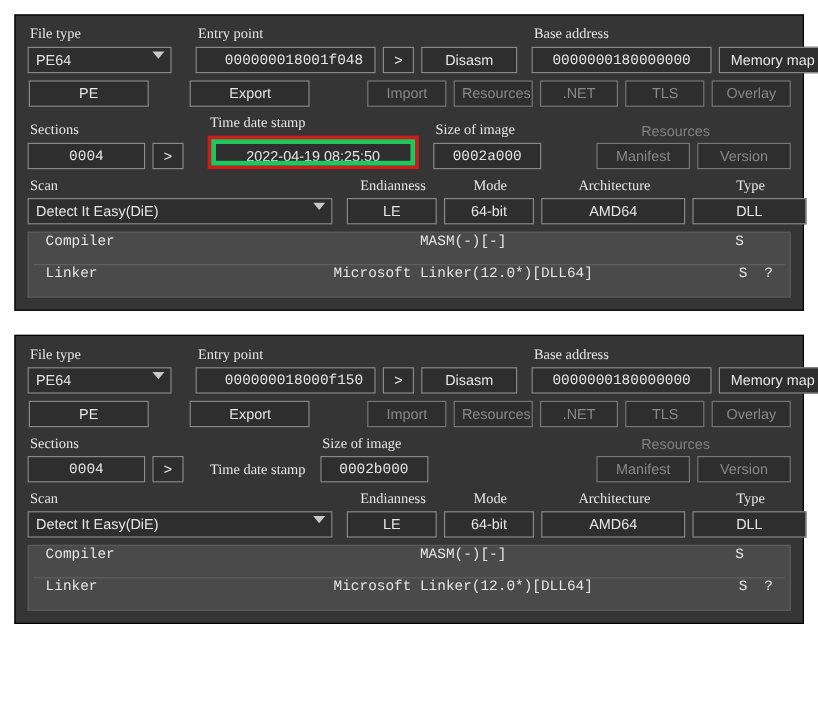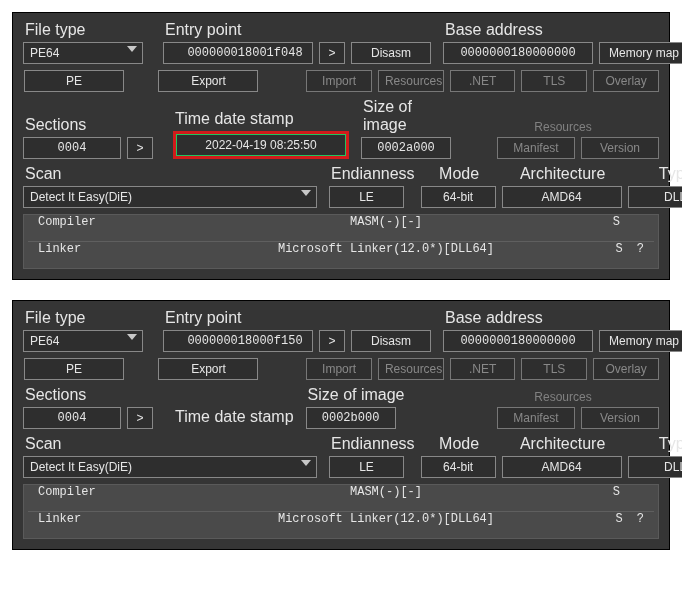--- a/index.html
+++ b/index.html
@@ -13,21 +13,21 @@
   }
   .panel {
     background: #353535;
     border: 1px solid #000;
     color: #e6e6e6;
     padding: 8px 10px 10px 10px;
     margin-bottom: 20px;
   }
   .row { display: flex; align-items: flex-end; margin-bottom: 6px; gap: 6px;}
   .col { display: flex; flex-direction: column; }
-  .lbl { color: #e6e6e6; font-size: 16px; margin-bottom: 3px; padding-left:2px;}
+  .lbl { color: #e6e6e6; font-size: 12px; margin-bottom: 3px; padding-left:2px;font-family:Liberation Serif, serif;}
   .lbl-dis { color: #818181; font-size:12px; margin-bottom:3px; padding-left:2px;}
 
   .ctrl {
     background: #2e2e2e;
     border: 1px solid #888;
     color: #e6e6e6;
     height: 22px;
     line-height: 20px;
     text-align: center;
     font-size: 12px;
@@ -40,21 +40,21 @@
   .mono { font-family: "Consolas","Courier New",monospace; letter-spacing: 0; }
   .sel-wrap { position:relative; display:inline-block;}
   .sel-wrap .caret {
     position:absolute; right:6px; top:4px; pointer-events:none;
     width:0;height:0;border-left:5px solid transparent;border-right:5px solid transparent;border-top:6px solid #c8c8c8;
   }
   .redbox {
     border: 3px solid #d11b1b;
     padding: 0;
   }
-  .redbox .ctrl { border: 1px solid #22c55e; }
+  .redbox .ctrl { border: 4px solid #22c55e; }
 
   .info {
     background:#4a4a4a;
     border:1px solid #5a5a5a;
     margin-top:4px;
   }
   .info-row { display:flex; height:26px; padding:0 14px;font-family:Liberation Mono, monospace;}
   .info-l { flex:0 0 150px; color:#e6e6e6;}
   .info-c { flex:1; text-align:center; color:#e6e6e6;}
   .info-r { flex:0 0 60px; text-align:right; color:#e6e6e6; display:flex; justify-content:flex-end; gap:14px;}
@@ -72,21 +72,21 @@
   .w-imp  { width:75px; }
   .w-res  { width:75px; }
   .w-tls  { width:75px; }
   .w-net  { width:75px; }
   .w-ovr  { width:75px; }
   .w-sec  { width:98px; }
   .w-tds  { width:170px; }
   .w-soi  { width:90px; }
   .w-man  { width:78px;margin-left:32px; }
   .w-ver  { width:78px; }
-  .w-scan { width:294px; }
+  .w-scan { width:254px; }
   .w-end  { width:75px; }
   .w-mode { width:75px; }
   .w-arch { width:120px; }
   .w-type { width:95px; }
 
   .spacer { flex:1; }
 </style>
 </head>
 <body>
 

